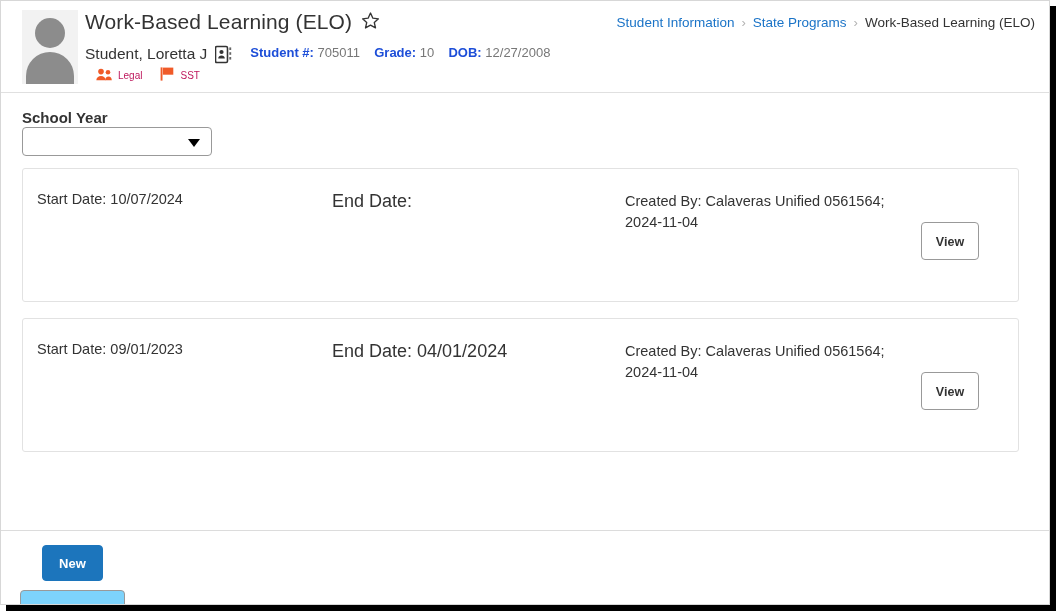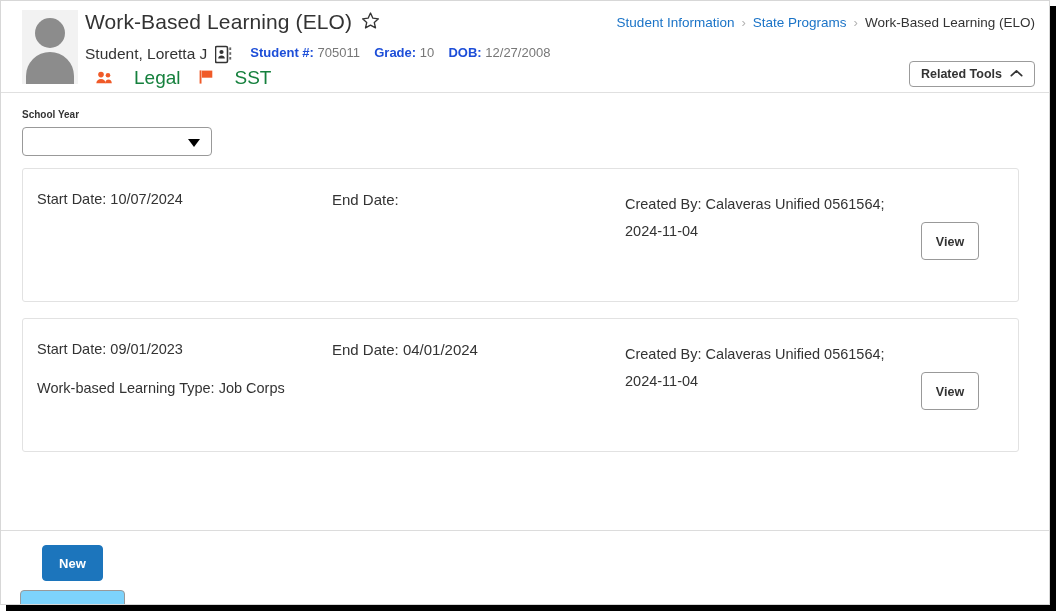--- a/index.html
+++ b/index.html
@@ -113,23 +113,23 @@
     position: absolute;
     left: 95px;
     top: 66px;
     display: flex;
     align-items: center;
     gap: 18px;
   }
   .flag {
     display: flex;
     align-items: center;
-    gap: 21px;
-    font-size: 19px;
-    color: #15803d;
+    gap: 5px;
+    font-size: 10px;
+    color: #be185d;
   }
 
   .breadcrumb {
     position: absolute;
     right: 14px;
     top: 14px;
     display: flex;
     align-items: flex-start;
     font-size: 13.5px;
     white-space: nowrap;
@@ -167,21 +167,21 @@
   
   .content {
     position: relative;
     height: 437px;
     background: #ffffff;
   }
   .field-label {
     position: absolute;
     left: 21px;
     top: 16px;
-    font-size: 10px;
+    font-size: 15px;
     font-weight: bold;
     color: #333333;
   }
   .school-year-select {
     position: absolute;
     left: 21px;
     top: 34px;
     width: 190px;
     height: 29px;
     border: 1px solid #999999;
@@ -236,31 +236,31 @@
     left: 14px;
     top: 61px;
     font-size: 14.5px;
     color: #333333;
     white-space: nowrap;
   }
   .record-card .col-end {
     position: absolute;
     left: 309px;
     top: 22px;
-    font-size: 15px;
+    font-size: 18px;
     color: #333333;
     white-space: nowrap;
   }
   .record-card .col-created {
     position: absolute;
     left: 602px;
     top: 22px;
     width: 280px;
     font-size: 14.5px;
-    line-height: 27px;
+    line-height: 21px;
     color: #333333;
   }
   .view-button {
     position: absolute;
     right: 39px;
     top: 53px;
     width: 58px;
     height: 38px;
     border: 1px solid #999999;
     border-radius: 4px;
@@ -380,28 +380,20 @@
     </div>
 
     <div class="breadcrumb">
       <a href="#">Student Information</a>
       <span class="sep">›</span>
       <a href="#">State Programs</a>
       <span class="sep">›</span>
       <span class="current">Work-Based Learning (ELO)</span>
     </div>
 
-    <div class="related-tools">
-      <span>Related Tools</span>
-      <span>
-        <svg width="13" height="9" viewBox="0 0 13 9" fill="none" stroke="#333333" stroke-width="1.7" stroke-linecap="round" stroke-linejoin="round">
-          <polyline points="1.3,6.6 6.5,1.8 11.7,6.6"></polyline>
-        </svg>
-      </span>
-    </div>
   </div>
 
   <div class="content">
 
     <div class="field-label">School Year</div>
 
     <div class="school-year-select">
       <span class="value"></span>
       <span class="caret"></span>
     </div>
@@ -429,24 +421,20 @@
           <span>Start Date:</span>
           <span>09/01/2023</span>
         </div>
         <div class="col-end">
           <span>End Date:</span>
           <span>04/01/2024</span>
         </div>
         <div class="col-created">
           <span>Created By:</span>
           <span>Calaveras Unified 0561564; 2024-11-04</span>
-        </div>
-        <div class="col-type">
-          <span>Work-based Learning Type:</span>
-          <span>Job Corps</span>
         </div>
         <button class="view-button">View</button>
       </div>
 
     </div>
   </div>
 
   <div class="footer">
     <div class="footer-inner">
       <button class="btn btn-primary">New</button>

